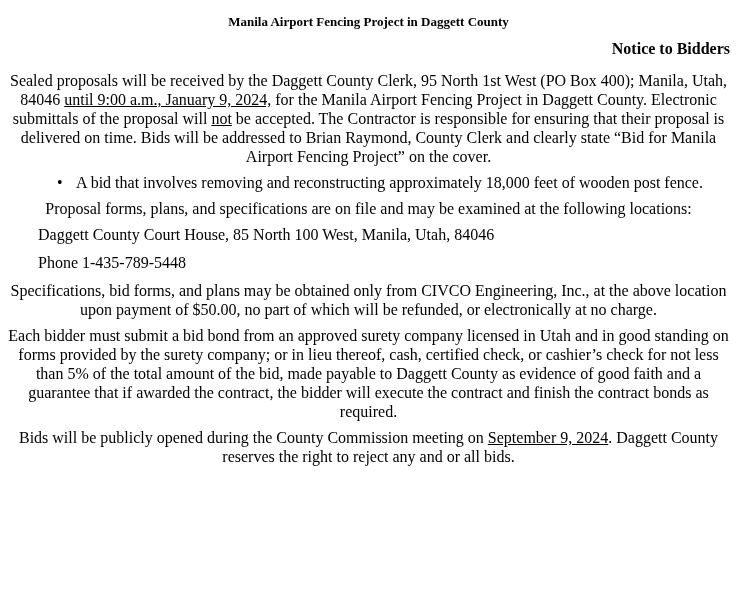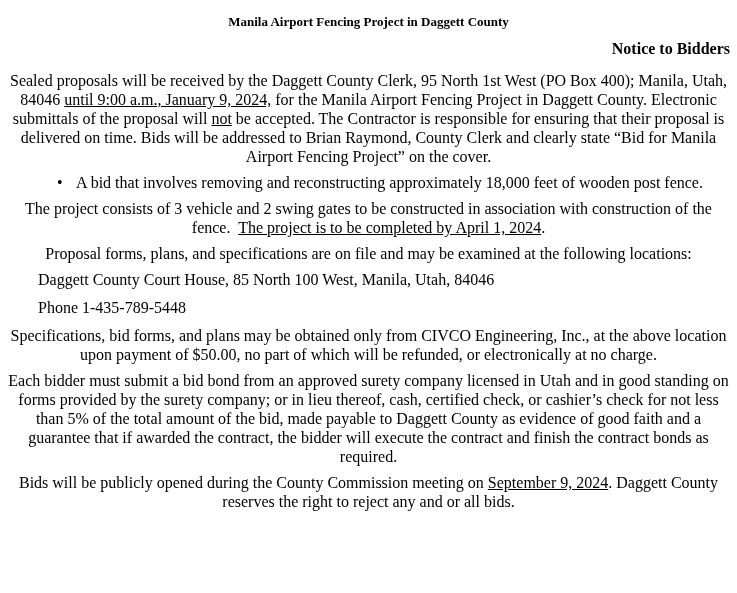--- a/index.html
+++ b/index.html
@@ -66,21 +66,20 @@
   <div class="subtitle">Notice to Bidders</div>
 
   <p class="para"><span>Sealed proposals will be received by the Daggett County Clerk, 95 North 1st West (PO Box 400); Manila, Utah, 84046 </span><span class="u">until 9:00 a.m., January 9, 2024,</span><span> for the Manila Airport Fencing Project in Daggett County. Electronic submittals of the proposal will </span><span class="u">not</span><span> be accepted. The Contractor is responsible for ensuring that their proposal is delivered on time. Bids will be addressed to Brian Raymond, County Clerk and clearly state “Bid for Manila Airport Fencing Project” on the cover.</span></p>
 
 
   <div class="bullet">
     <span class="dot">•</span>
     <span class="bullet-text"><span>A bid that involves removing and reconstructing approximately 18,000 feet of wooden post fence.</span></span>
   </div>
 
-  <p class="para"><span>The project consists of 3 vehicle and 2 swing gates to be constructed in association with construction of the fence.&nbsp; </span><span class="u">The project is to be completed by April 1, 2024</span><span>.</span></p>
 
   <p class="para"><span>Proposal forms, plans, and specifications are on file and may be examined at the following locations:</span></p>
 
   <p class="indent"><span>Daggett County Court House, 85 North 100 West, Manila, Utah, 84046</span></p>
 
 
   <p class="indent"><span>Phone 1-435-789-5448</span></p>
 
   <p class="para"><span>Specifications, bid forms, and plans may be obtained only from CIVCO Engineering, Inc., at the above location upon payment of $50.00, no part of which will be refunded, or electronically at no charge.</span></p>
 

